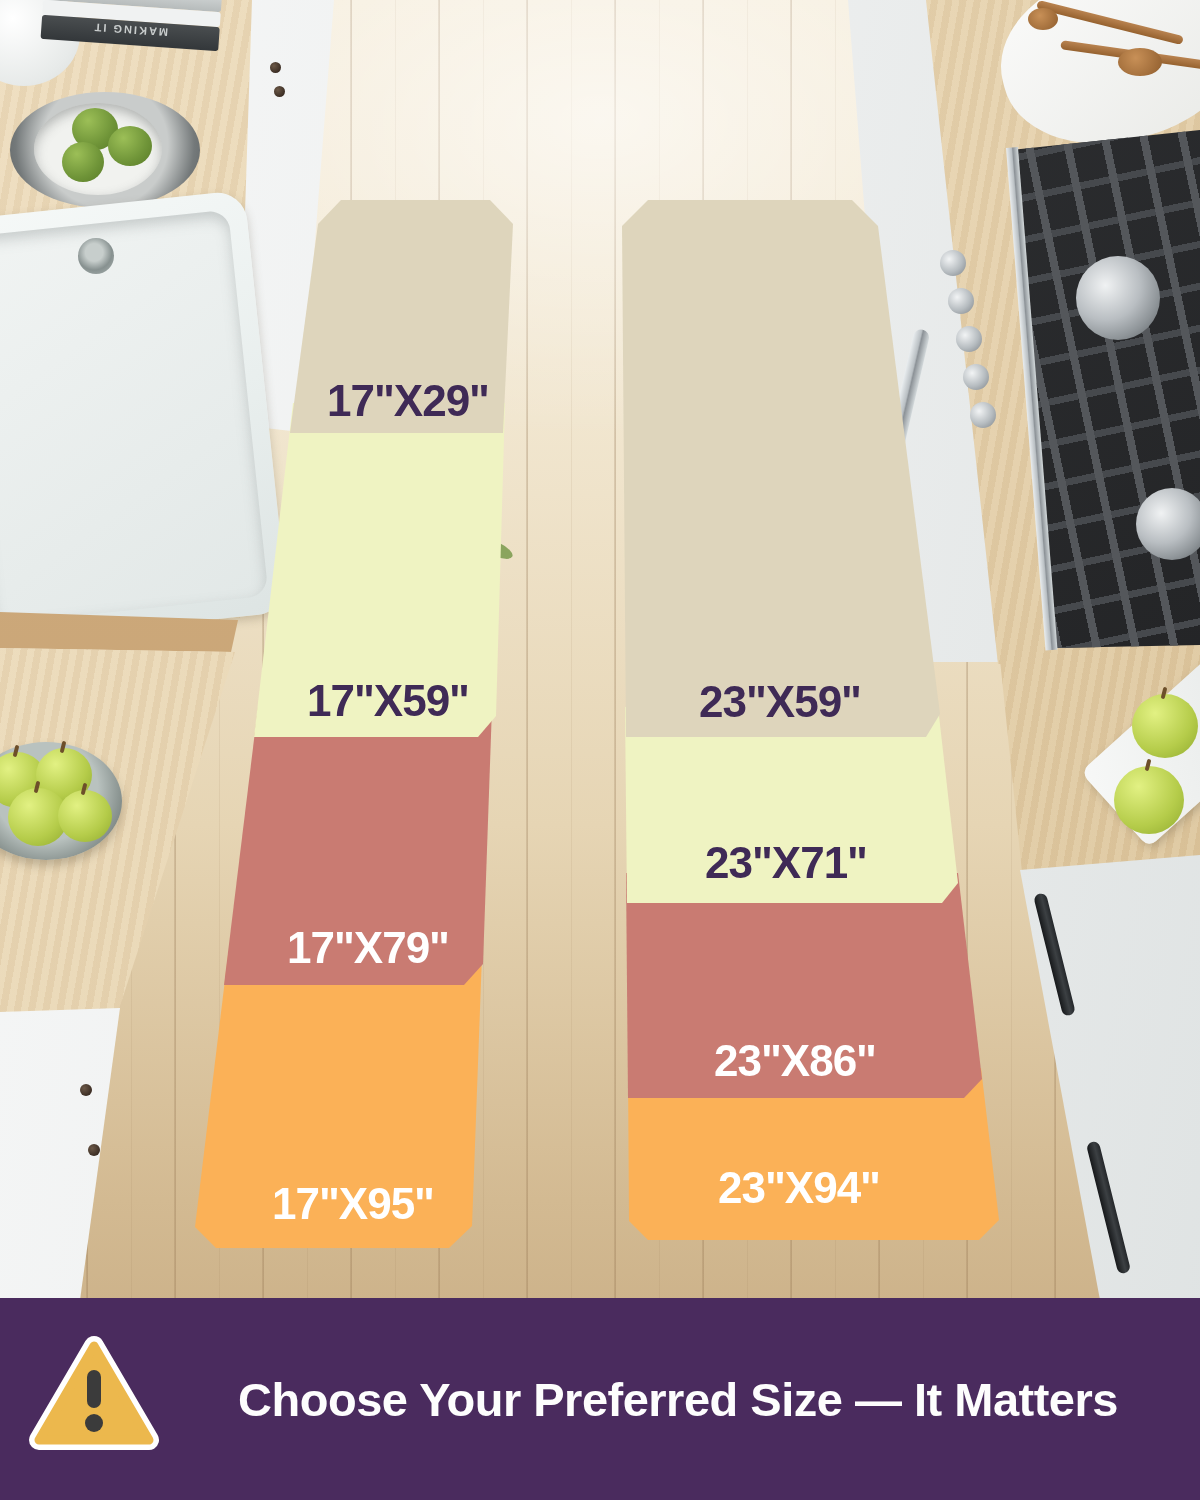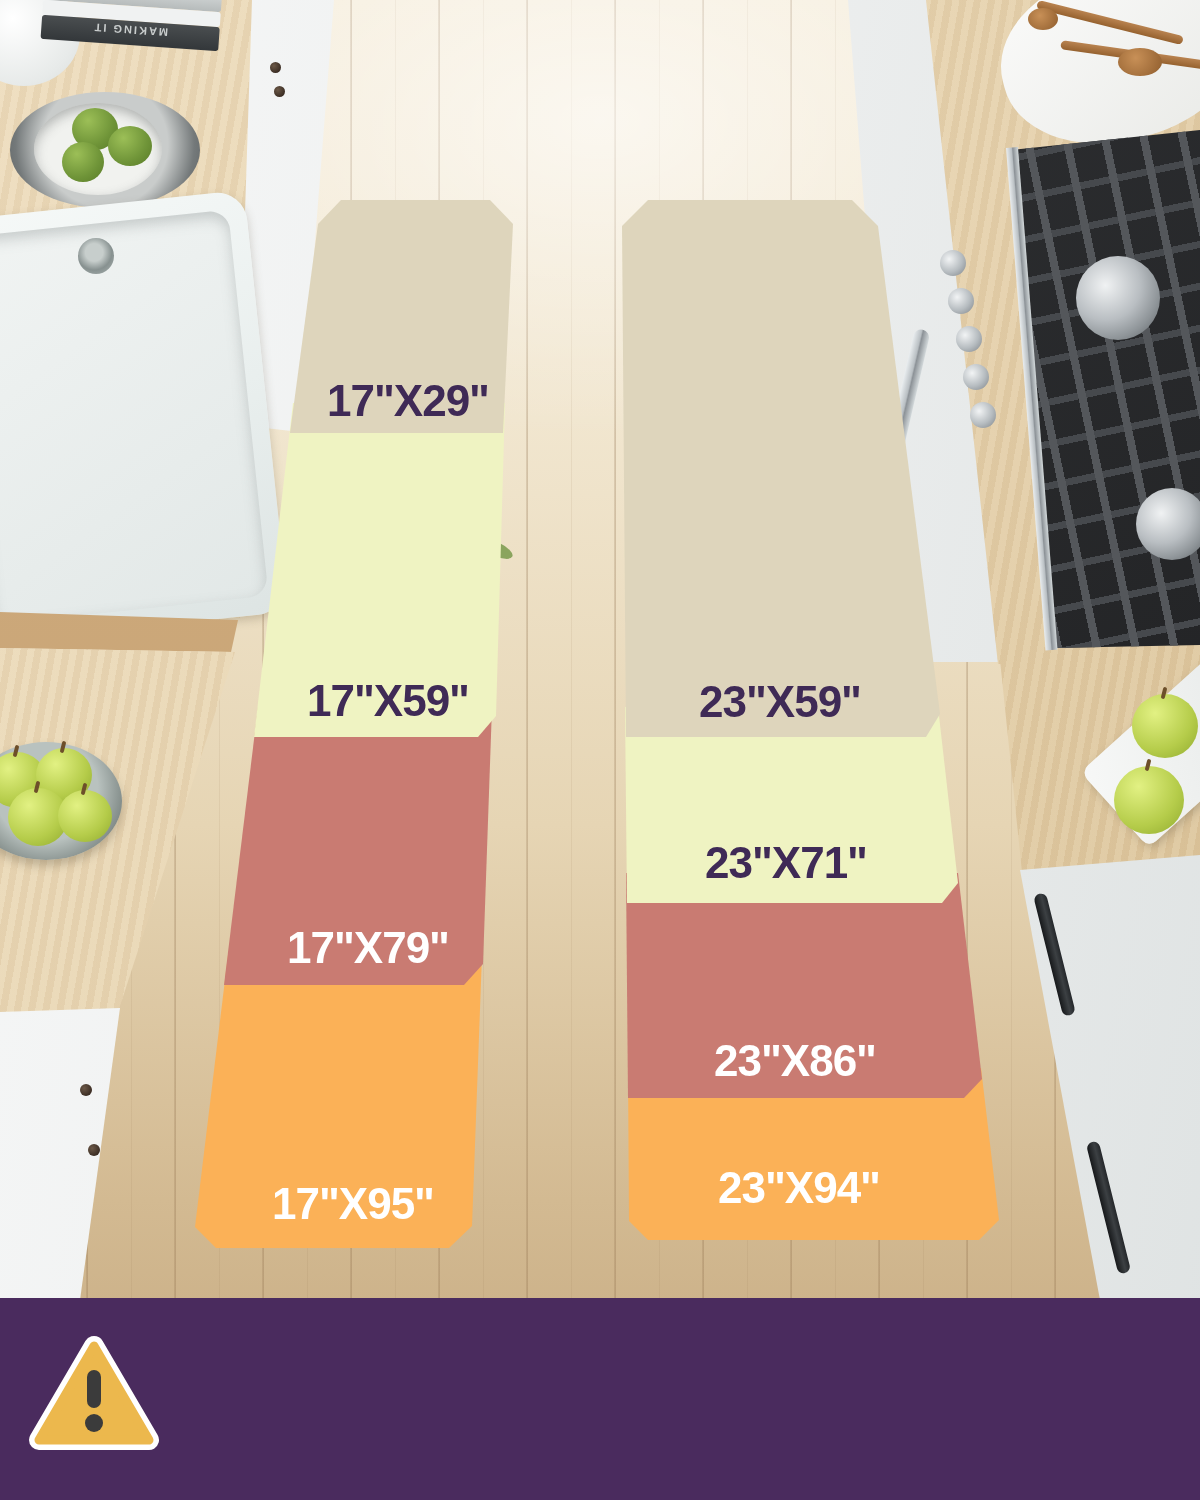--- a/index.html
+++ b/index.html
@@ -233,15 +233,16 @@
     <span class="mat-label lab-r4">23"X94"</span>
   </div>
 
   <div class="banner">
     <svg class="banner-icon" width="132" height="122" viewBox="0 0 132 122">
       <polygon points="66,14 121,108 11,108" fill="#ecb84d" stroke="#ffffff" stroke-width="20" stroke-linejoin="round"></polygon>
       <polygon points="66,14 121,108 11,108" fill="#ecb84d" stroke="#ecb84d" stroke-width="9" stroke-linejoin="round"></polygon>
       <rect x="59" y="38" width="14" height="38" rx="7" fill="#3b3b3b"></rect>
       <circle cx="66" cy="91" r="9" fill="#3b3b3b"></circle>
     </svg>
+    <div class="banner-text">Choose Your Preferred Size — It Matters</div>
   </div>
 
 </div>
 
 </body></html>

